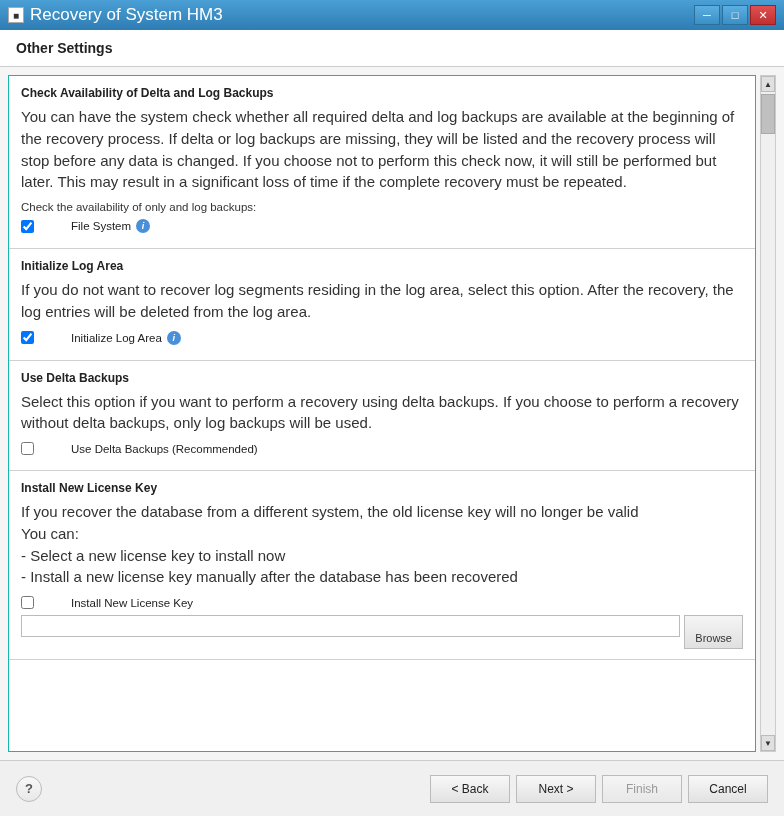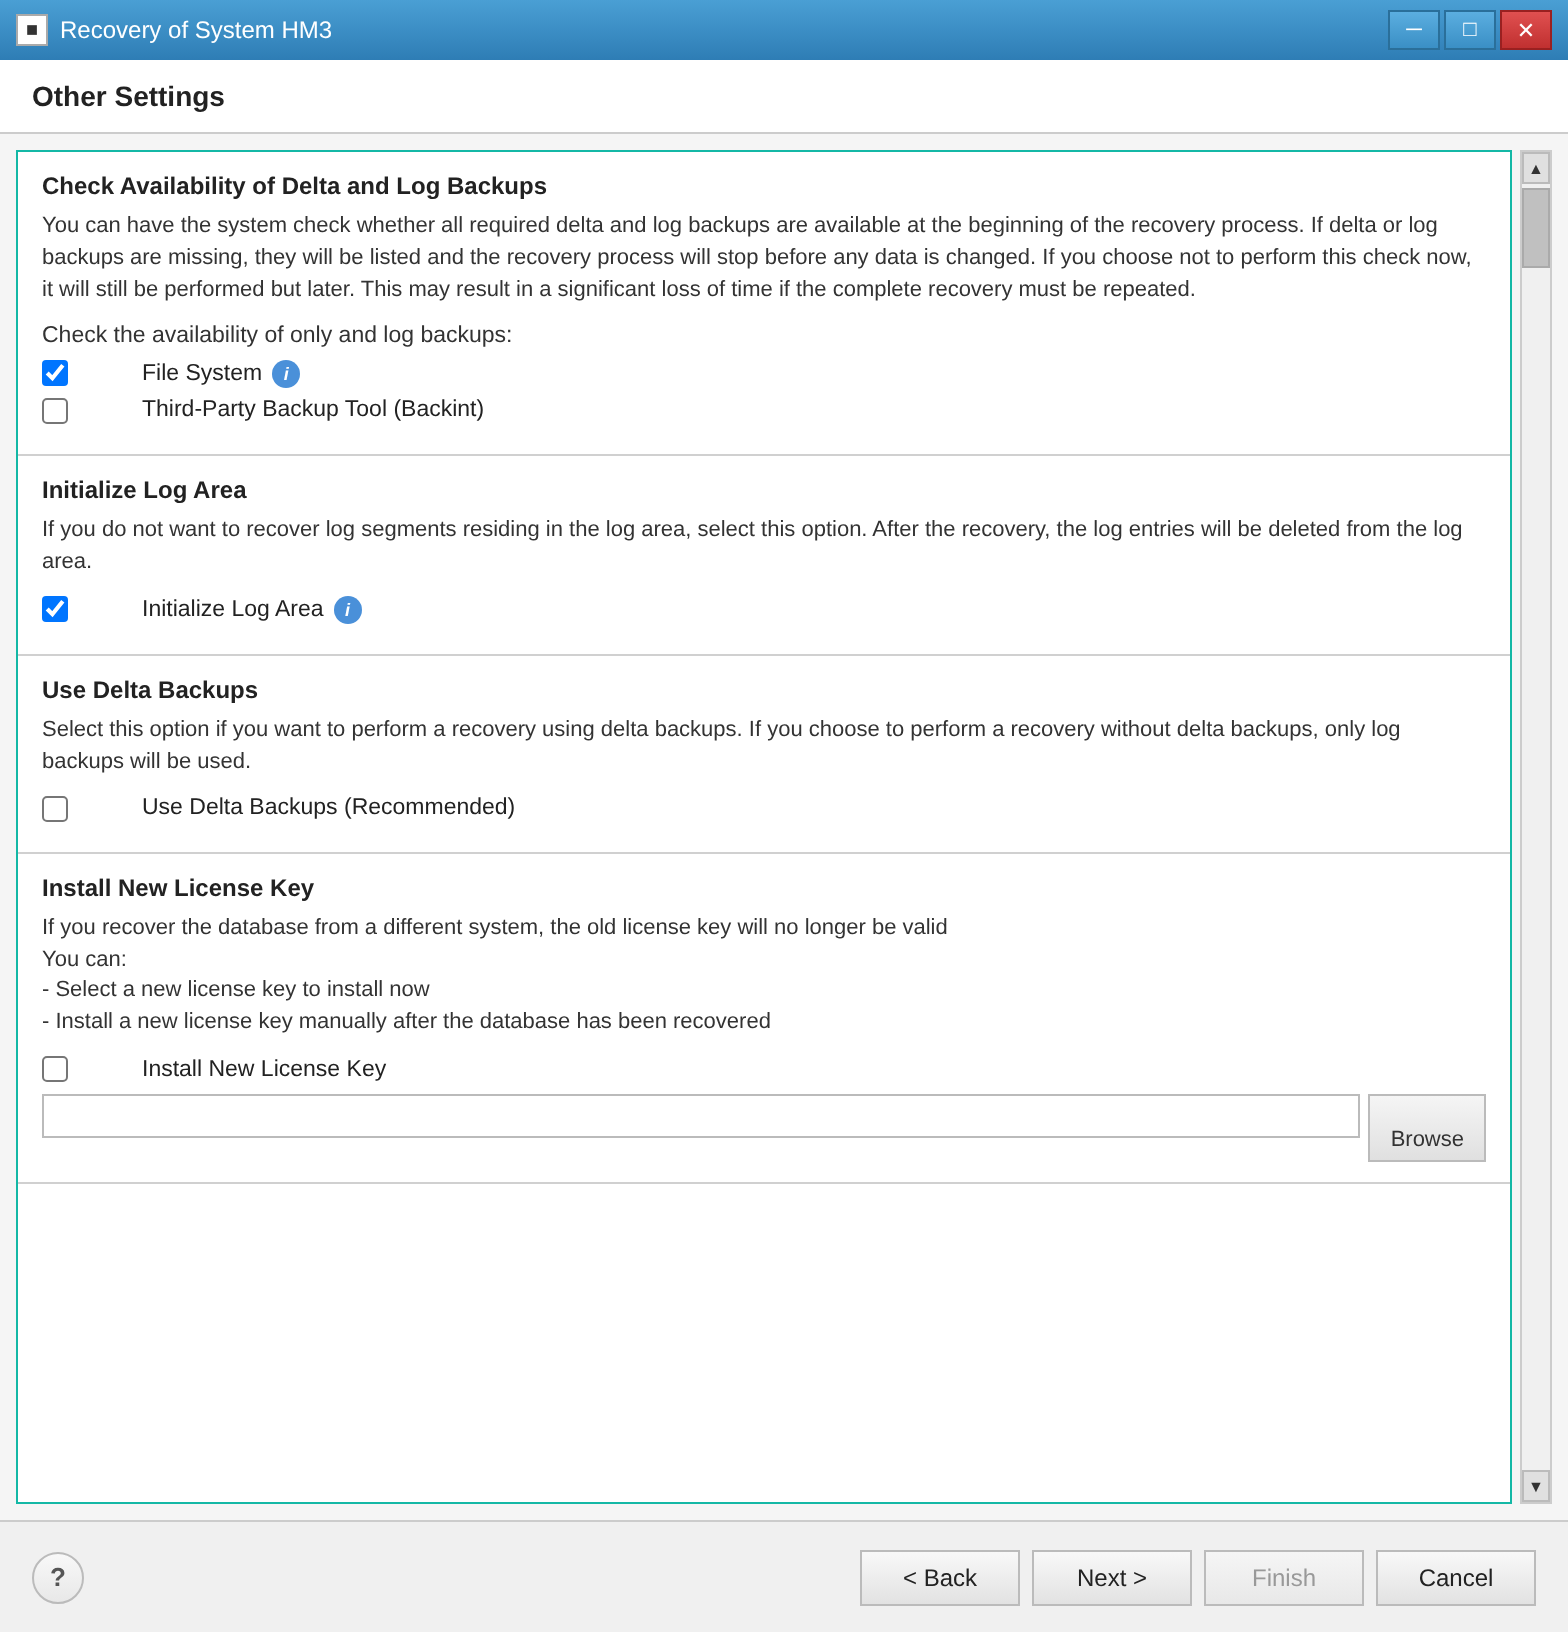--- a/index.html
+++ b/index.html
@@ -33,21 +33,21 @@
       height: 16px;
       background: #fff;
       border: 1px solid #aaa;
       display: flex;
       align-items: center;
       justify-content: center;
       font-size: 10px;
       color: #333;
     }
     .title-bar-title {
-      font-size: 12px;
+      font-size: 17px;
       font-weight: normal;
     }
     .title-bar-controls {
       display: flex;
       gap: 2px;
     }
     .title-bar-btn {
       width: 26px;
       height: 20px;
       background: linear-gradient(to bottom, #5baee0, #3a8fc5);
@@ -137,21 +137,21 @@
     .section-header {
       font-weight: bold;
       color: #222;
       margin-bottom: 6px;
       font-size: 12px;
     }
     .section-text {
       color: #333;
       line-height: 1.45;
       margin-bottom: 8px;
-      font-size: 11px;
+      font-size: 15px;
     }
     .section-label {
       font-weight: normal;
       color: #333;
       margin-bottom: 6px;
       font-size: 11.5px;
     }
 
     
     .checkbox-row {
@@ -287,24 +287,20 @@
 
       <div class="section">
         <div class="section-header">Check Availability of Delta and Log Backups</div>
         <div class="section-text">You can have the system check whether all required delta and log backups are available at the beginning of the recovery process. If delta or log backups are missing, they will be listed and the recovery process will stop before any data is changed. If you choose not to perform this check now, it will still be performed but later. This may result in a significant loss of time if the complete recovery must be repeated.</div>
         <div class="section-label">Check the availability of only and log backups:</div>
         <div class="checkbox-row">
           <input type="checkbox" id="fileSystem" checked="" style="">
           <label class="checkbox-label" for="fileSystem">File System</label>
           <span class="info-icon">i</span>
         </div>
-        <div class="checkbox-row">
-          <input type="checkbox" id="thirdParty" style="">
-          <label class="checkbox-label" for="thirdParty">Third-Party Backup Tool (Backint)</label>
-        </div>
       </div>
 
       <div class="section">
         <div class="section-header">Initialize Log Area</div>
         <div class="section-text">If you do not want to recover log segments residing in the log area, select this option. After the recovery, the log entries will be deleted from the log area.</div>
         <div class="checkbox-row">
           <input type="checkbox" id="initLogArea" checked="" style="">
           <label class="checkbox-label" for="initLogArea">Initialize Log Area</label>
           <span class="info-icon">i</span>
         </div>

